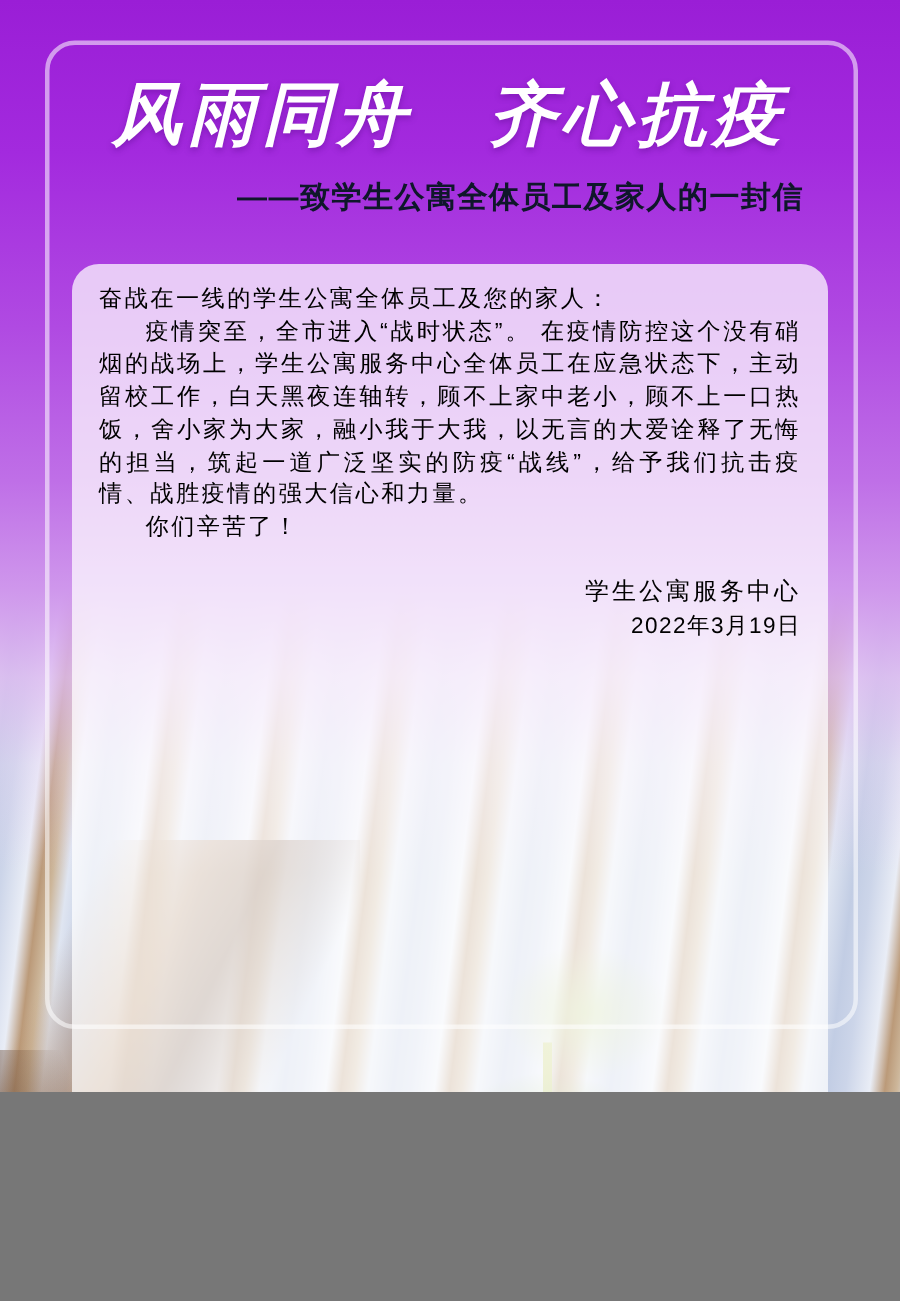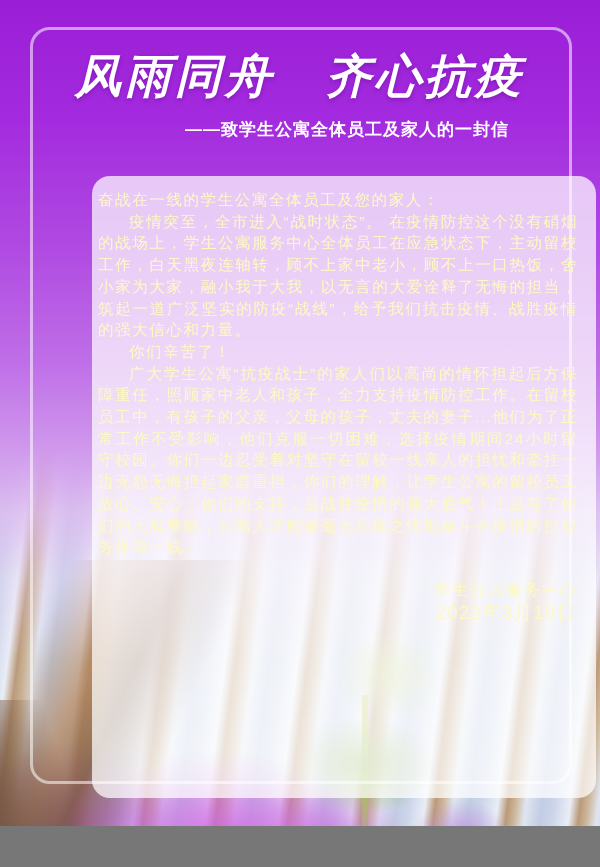--- a/index.html
+++ b/index.html
@@ -1,18 +1,18 @@
 <!DOCTYPE html>
 <html><head>
 <meta charset="utf-8">
 <style>
   html,body{margin:0;padding:0;background:#777;}
   .page{
     position:relative;
-    width:600px;height:826px;
+    width:600px;height:728px;
     margin:0 auto;
     overflow:hidden;
     font-family:"Liberation Sans","DejaVu Sans",sans-serif;
   }
   
   .bg-photo{
     position:absolute;inset:0;
     background-color:#ccd5e8;
     background-image:
       
@@ -79,70 +79,68 @@
     font-family:"DejaVu Serif","Liberation Serif",serif;
     font-weight:bold;font-style:italic;
     font-size:46px;letter-spacing:4px;
     text-shadow:0 2px 4px rgba(90,10,140,.45);
     white-space:pre;
   }
   .subtitle{
     position:absolute;top:118px;left:0;width:600px;
     box-sizing:border-box;padding-left:94px;
     text-align:center;
-    color:#ffffff;font-weight:bold;
-    font-size:17px;letter-spacing:1px;
+    color:#0f172a;font-weight:bold;
+    font-size:20px;letter-spacing:1px;
   }
   
   .panel{
     position:absolute;left:48px;top:176px;width:504px;height:622px;
     background:rgba(255,255,255,.72);
     border-radius:18px;
     box-sizing:border-box;
-    padding:13px 18px 0 6px;
-    color:#fef9c3;
-    margin-left:44px;
+    padding:13px 18px 0 18px;
+    color:#000000;
   }
   .letter p{
     margin:0;
     font-size:15.5px;line-height:21.7px;
     letter-spacing:1.6px;
     text-align:justify;
     text-justify:inter-character;
   }
   .letter p.indent{text-indent:2em;}
   .signature-block{
     margin-top:20px;
     text-align:right;
   }
   .signature-inner{
-    display:inline-block;text-align:center;
+    display:inline-block;text-align:right;
   }
   .signature-name{font-size:16px;line-height:23px;letter-spacing:2px;}
-  .signature-date{font-size:19px;line-height:23px;letter-spacing:1px;}
+  .signature-date{font-size:15px;line-height:23px;letter-spacing:1px;}
 </style>
 </head>
 <body>
 
 <div class="page">
 
   <div class="bg-photo"></div>
   <div class="purple-overlay"></div>
   <div class="outer-border"></div>
 
   <div class="title">风雨同舟　齐心抗疫</div>
 
   <div class="subtitle">——致学生公寓全体员工及家人的一封信</div>
 
   <div class="panel">
     <div class="letter">
       <p>奋战在一线的学生公寓全体员工及您的家人：</p>
       <p class="indent">疫情突至，全市进入“战时状态”。 在疫情防控这个没有硝烟的战场上，学生公寓服务中心全体员工在应急状态下，主动留校工作，白天黑夜连轴转，顾不上家中老小，顾不上一口热饭，舍小家为大家，融小我于大我，以无言的大爱诠释了无悔的担当，筑起一道广泛坚实的防疫“战线”，给予我们抗击疫情、战胜疫情的强大信心和力量。</p>
       <p class="indent">你们辛苦了！</p>
-      <p class="indent">广大学生公寓“抗疫战士”的家人们以高尚的情怀担起后方保障重任，照顾家中老人和孩子，全力支持疫情防控工作。在留校员工中，有孩子的父亲，父母的孩子，丈夫的妻子...他们为了正常工作不受影响，他们克服一切困难，选择疫情期间24小时留守校园。你们一边忍受着对坚守在留校一线亲人的担忧和牵挂一边无怨无悔担起家庭重担，你们的理解，让学生公寓的留校员工放心、安心；你们的支持，是战胜疫情的最大底气！正是有了你们的无私奉献，公寓人才能够毫无后顾之忧地奋斗在疫情防控服务保障一线。</p>
 
       <div class="signature-block">
         <div class="signature-inner">
           <div class="signature-name">学生公寓服务中心</div>
           <div class="signature-date">2022年3月19日</div>
         </div>
       </div>
     </div>
   </div>
 

